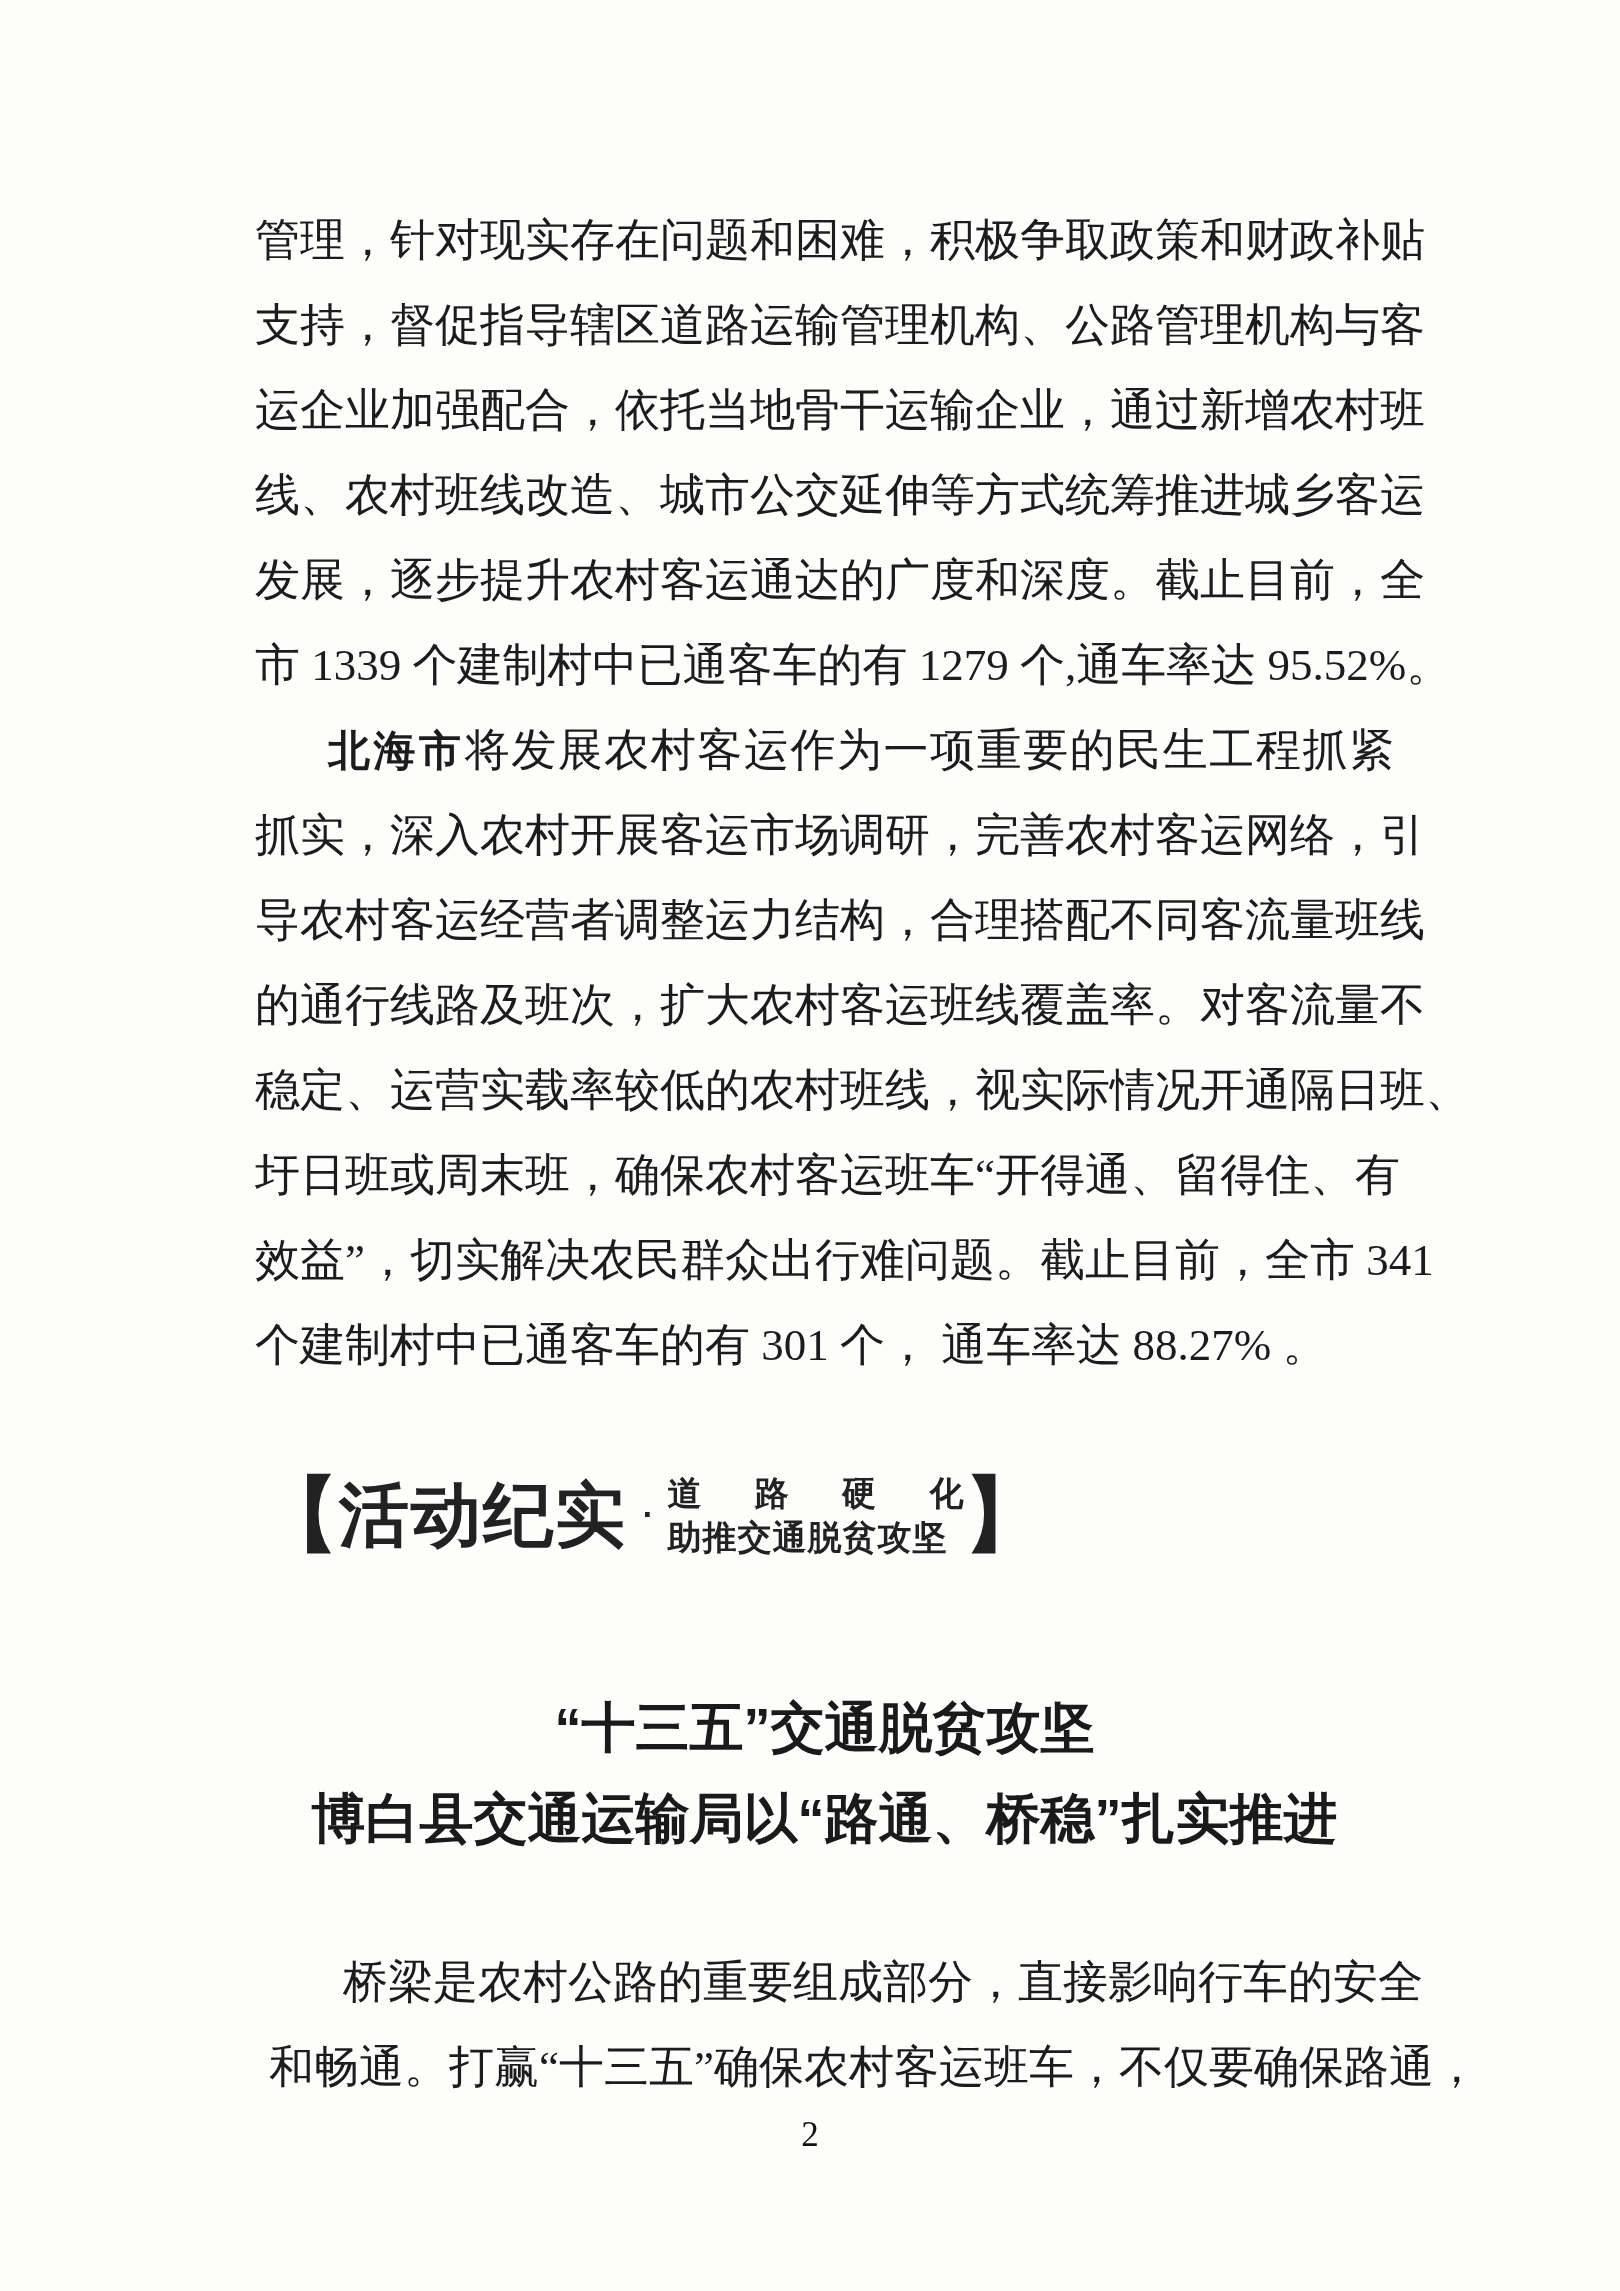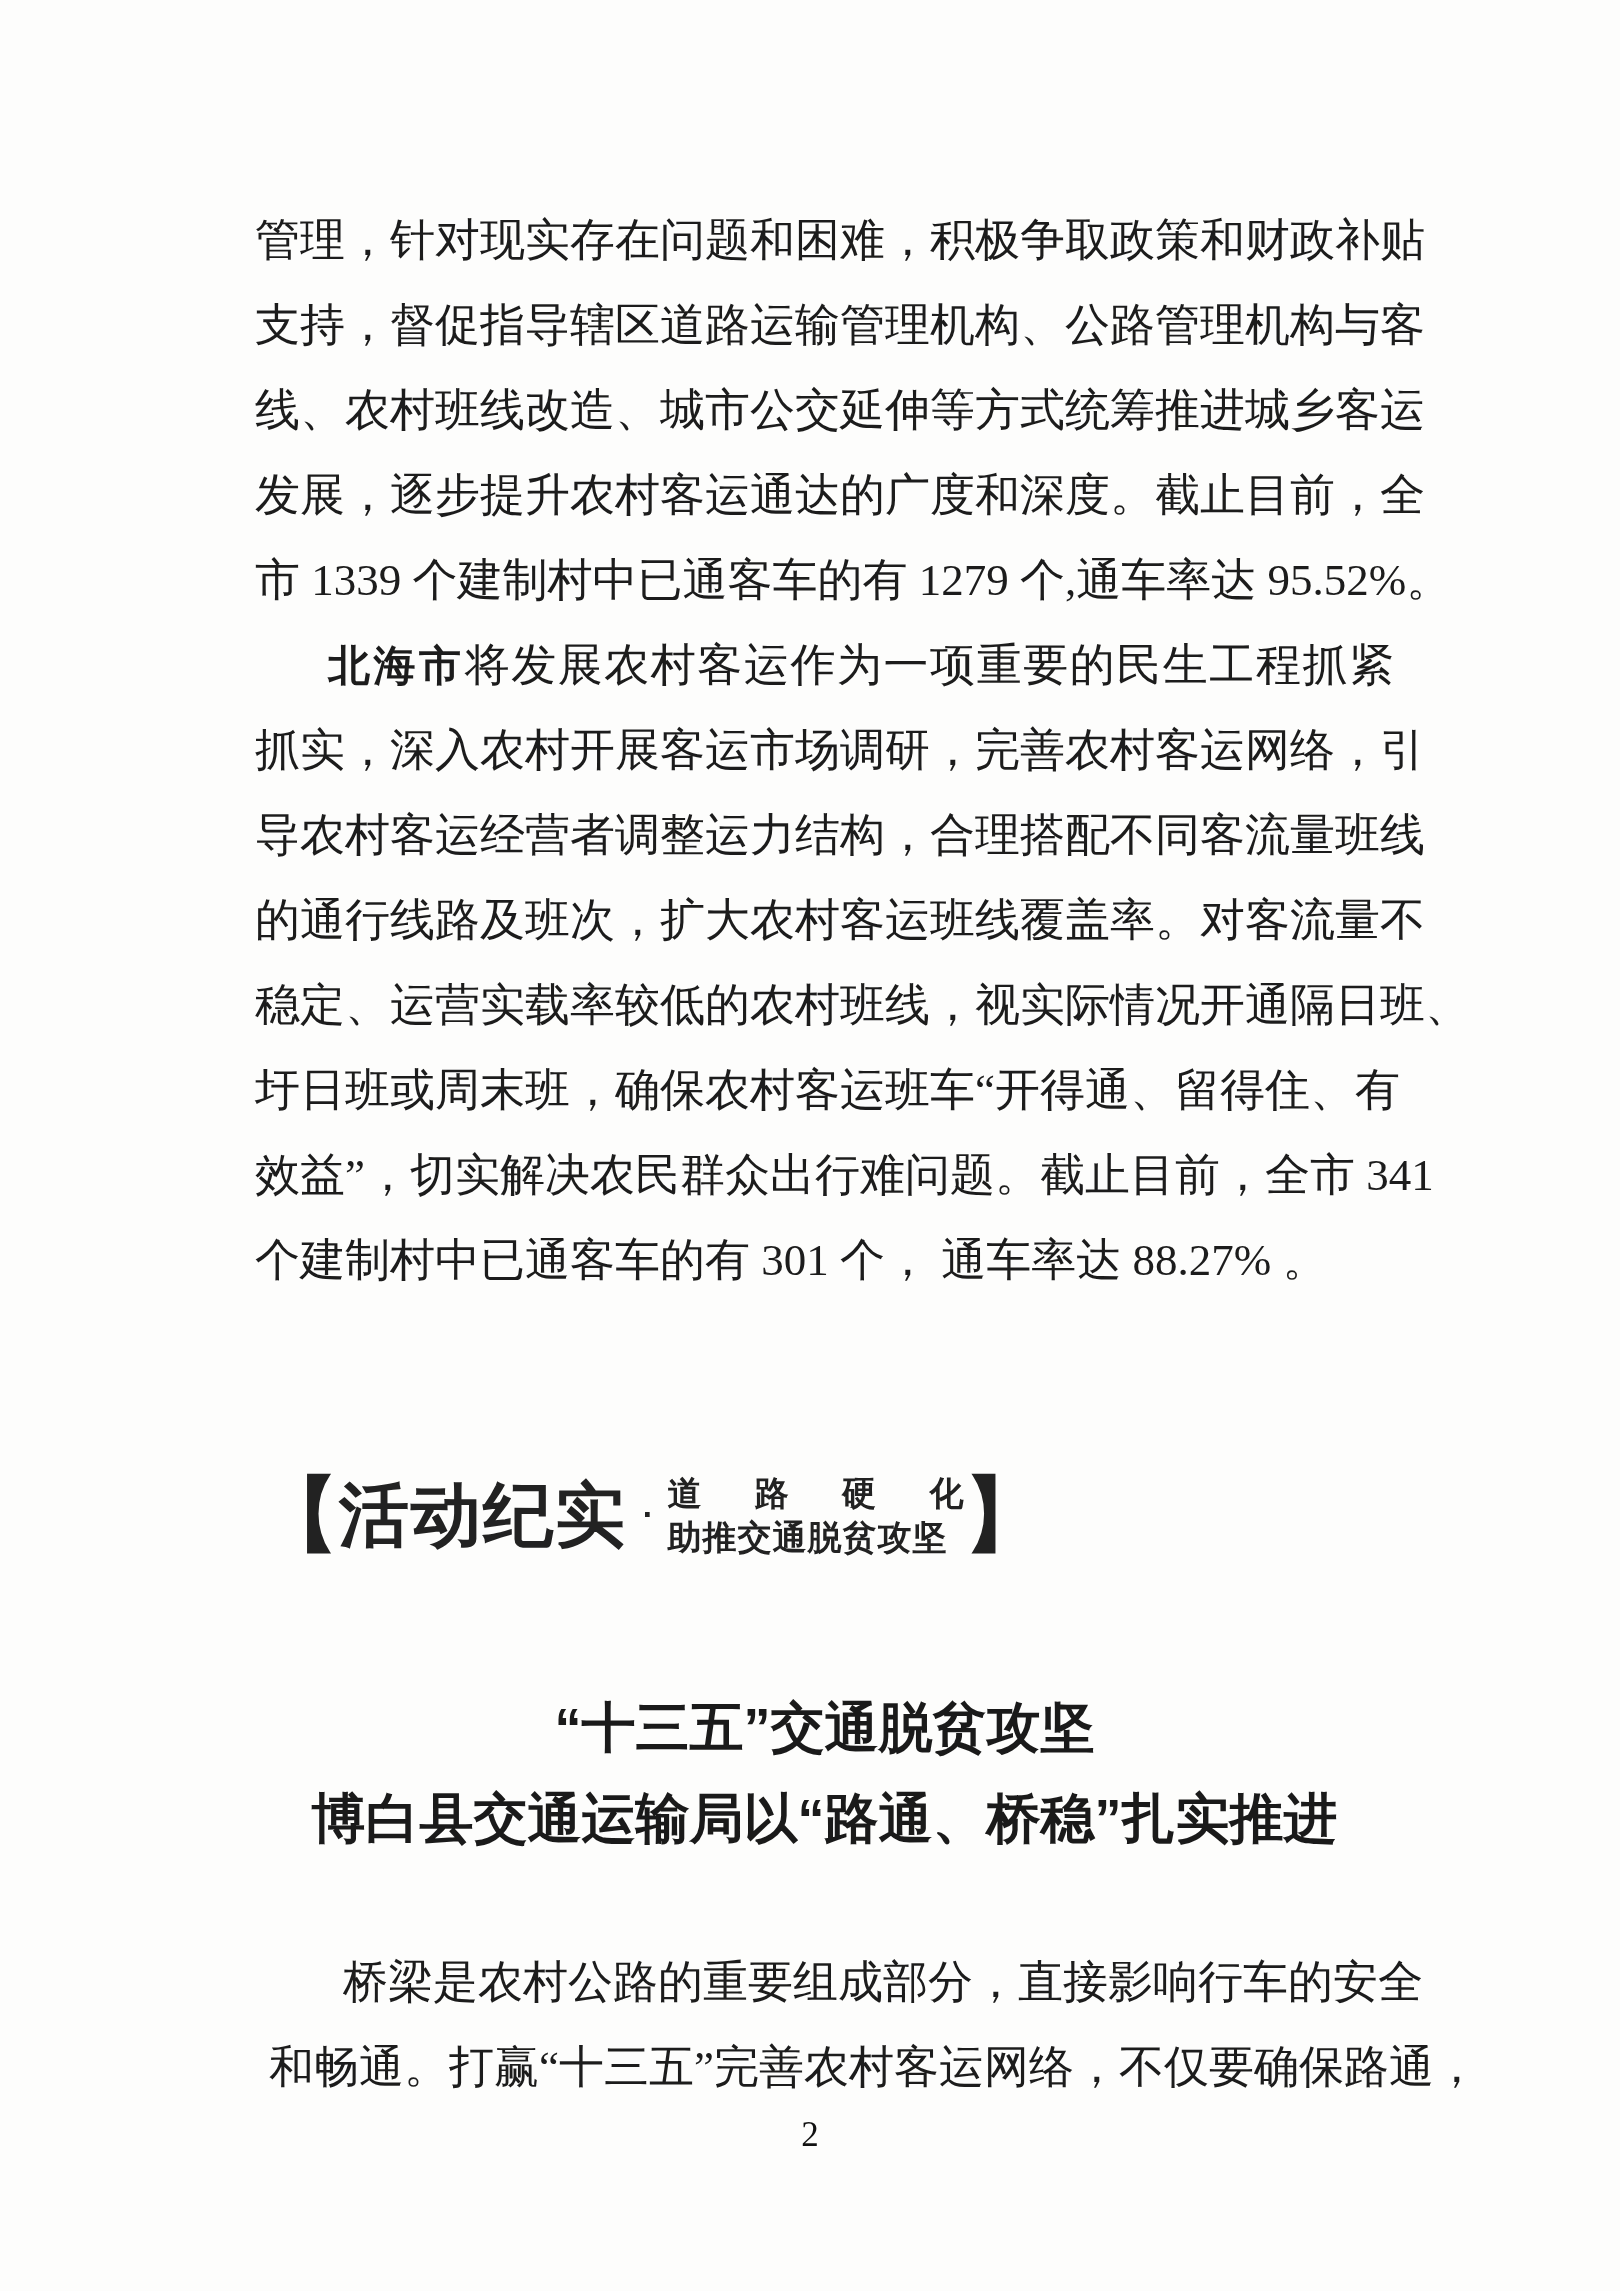--- a/index.html
+++ b/index.html
@@ -84,20 +84,21 @@
   }
 </style>
 </head>
 <body>
 
 <div class="page">
 
   <div class="text-block" style="top:198px;">
     <div class="bline">管理，针对现实存在问题和困难，积极争取政策和财政补贴</div>
     <div class="bline">支持，督促指导辖区道路运输管理机构、公路管理机构与客</div>
+    <div class="bline">运企业加强配合，依托当地骨干运输企业，通过新增农村班</div>
     <div class="bline">线、农村班线改造、城市公交延伸等方式统筹推进城乡客运</div>
     <div class="bline">发展，逐步提升农村客运通达的广度和深度。截止目前，全</div>
     <div class="bline">市 1339 个建制村中已通客车的有 1279 个,通车率达 95.52%。</div>
 
     <div class="bline indent-first">
       <span class="lead-bold">北海市</span><span>将发展农村客运作为一项重要的民生工程抓紧</span>
     </div>
     <div class="bline">抓实，深入农村开展客运市场调研，完善农村客运网络，引</div>
     <div class="bline">导农村客运经营者调整运力结构，合理搭配不同客流量班线</div>
     <div class="bline">的通行线路及班次，扩大农村客运班线覆盖率。对客流量不</div>
@@ -118,19 +119,19 @@
     <span class="sh-bracket">】</span>
   </div>
 
   <div class="article-title">
     <div>“十三五”交通脱贫攻坚</div>
     <div>博白县交通运输局以“路通、桥稳”扎实推进</div>
   </div>
 
   <div class="bottom-block">
     <div class="bline line-a">桥梁是农村公路的重要组成部分，直接影响行车的安全</div>
-    <div class="bline">和畅通。打赢“十三五”完善农村客运网络，不仅要确保路通，</div>
+    <div class="bline">和畅通。打赢“十三五”确保农村客运班车，不仅要确保路通，</div>
   </div>
 
   <div class="page-number">2</div>
 
 </div>
 
 
 </body></html>

